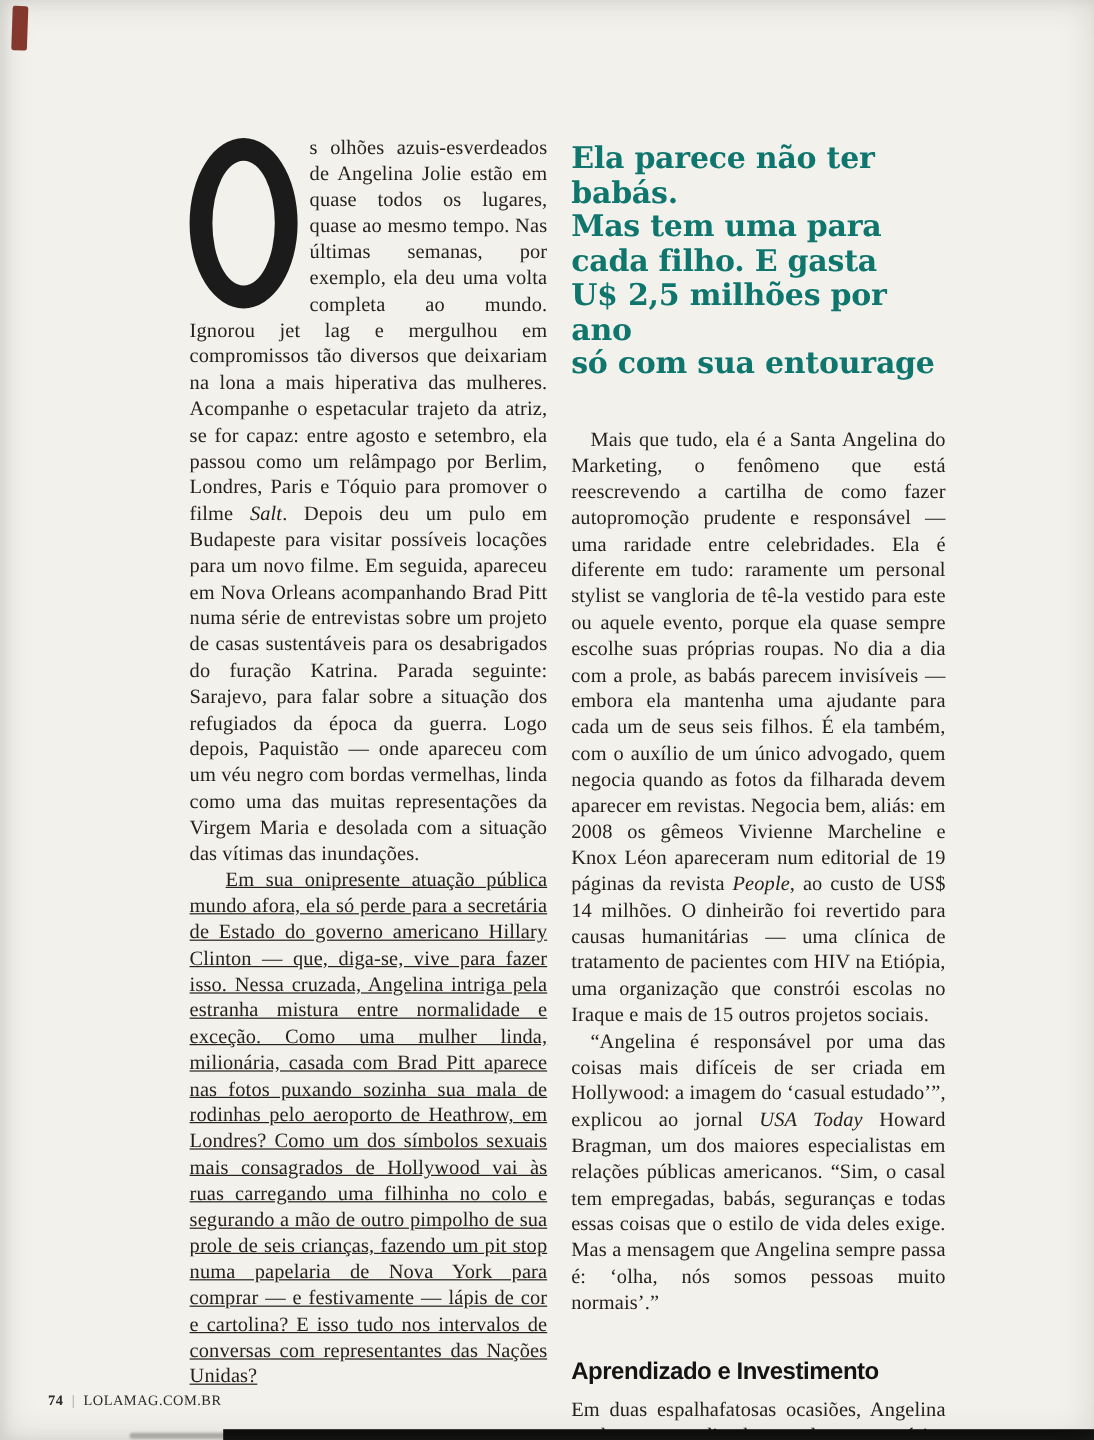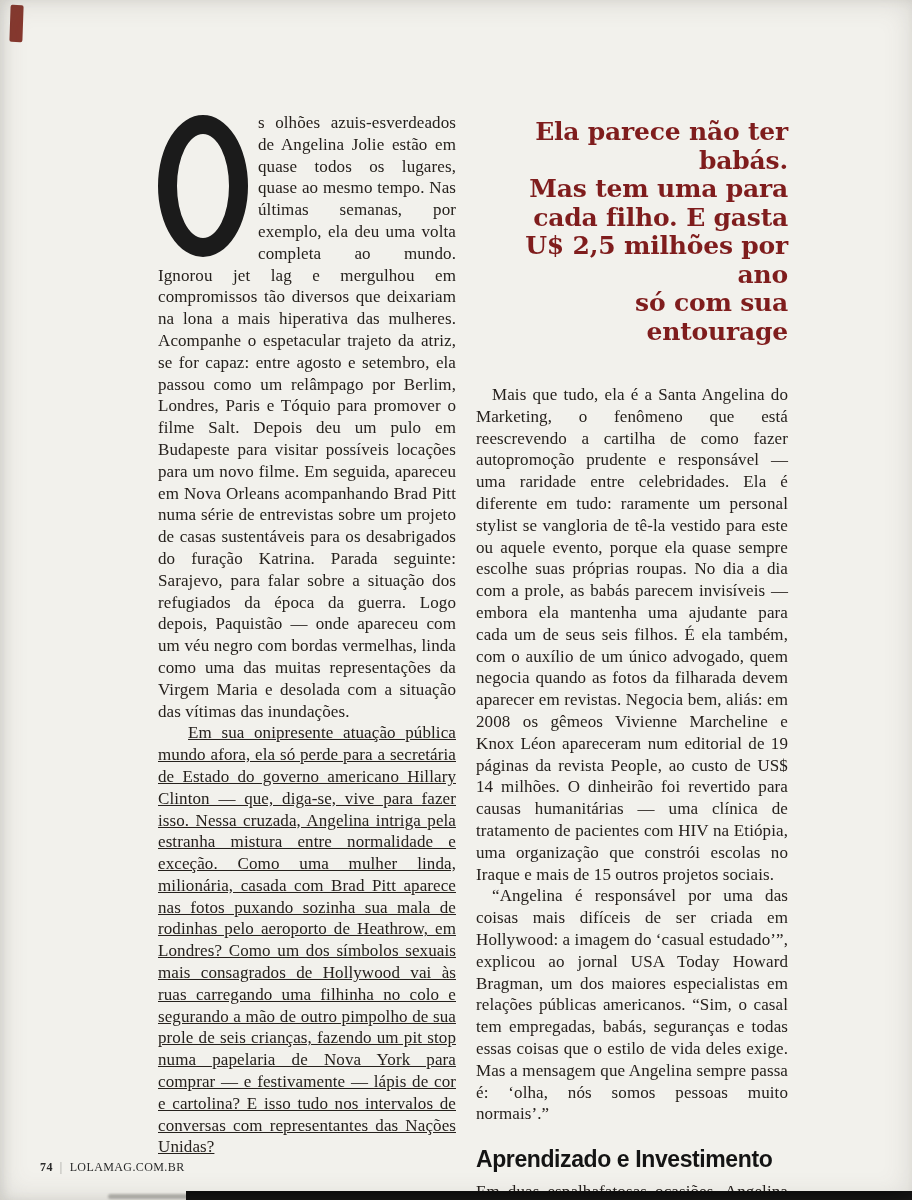--- a/index.html
+++ b/index.html
@@ -33,40 +33,40 @@
   .col-right{left:476px;top:118px;width:312px;}
   .dropcap-float{float:left;width:100px;height:146px;}
   .dropcap-oval{
     width:90px;height:142px;margin-top:3px;
     border:19px solid #1b1b1b;border-radius:50%;
     box-sizing:border-box;
   }
   .dropcap-letter{font-size:0;line-height:0;}
   .indent-30{text-indent:30px;text-decoration:underline;}
   .indent-16{text-indent:16px;}
-  .it{}
+  .it{font-style:italic;}
   .pull-quote{
     font-family:"DejaVu Serif",serif;
     font-weight:bold;
     font-size:25px;
     line-height:28.5px;
     letter-spacing:-0.2px;
-    color:#7f1d1d;
+    color:#0f766e;
     white-space:pre-line;
-    text-align:right;
-    margin:0 0 38px 12px;
+    text-align:left;
+    margin:0 0 38px 0;
   }
   .section-heading{
     font-family:"Liberation Sans",sans-serif;
     font-weight:bold;
-    font-size:23px;
+    font-size:20px;
     letter-spacing:-0.4px;
     color:#141414;
     text-align:left;
-    margin:24px 0 10px 0;
+    margin:36px 0 10px 0;
   }
   .footer-left{
     position:absolute;left:40px;top:1160px;
     font-size:12px;letter-spacing:0.4px;color:#2a2a2a;
   }
   .page-num{font-weight:bold;}
   .footer-sep{color:#9a9a96;margin:0 7px;font-weight:normal;}
   .watermark{
     position:absolute;right:20px;top:1152px;
     font-family:"Liberation Sans",sans-serif;

